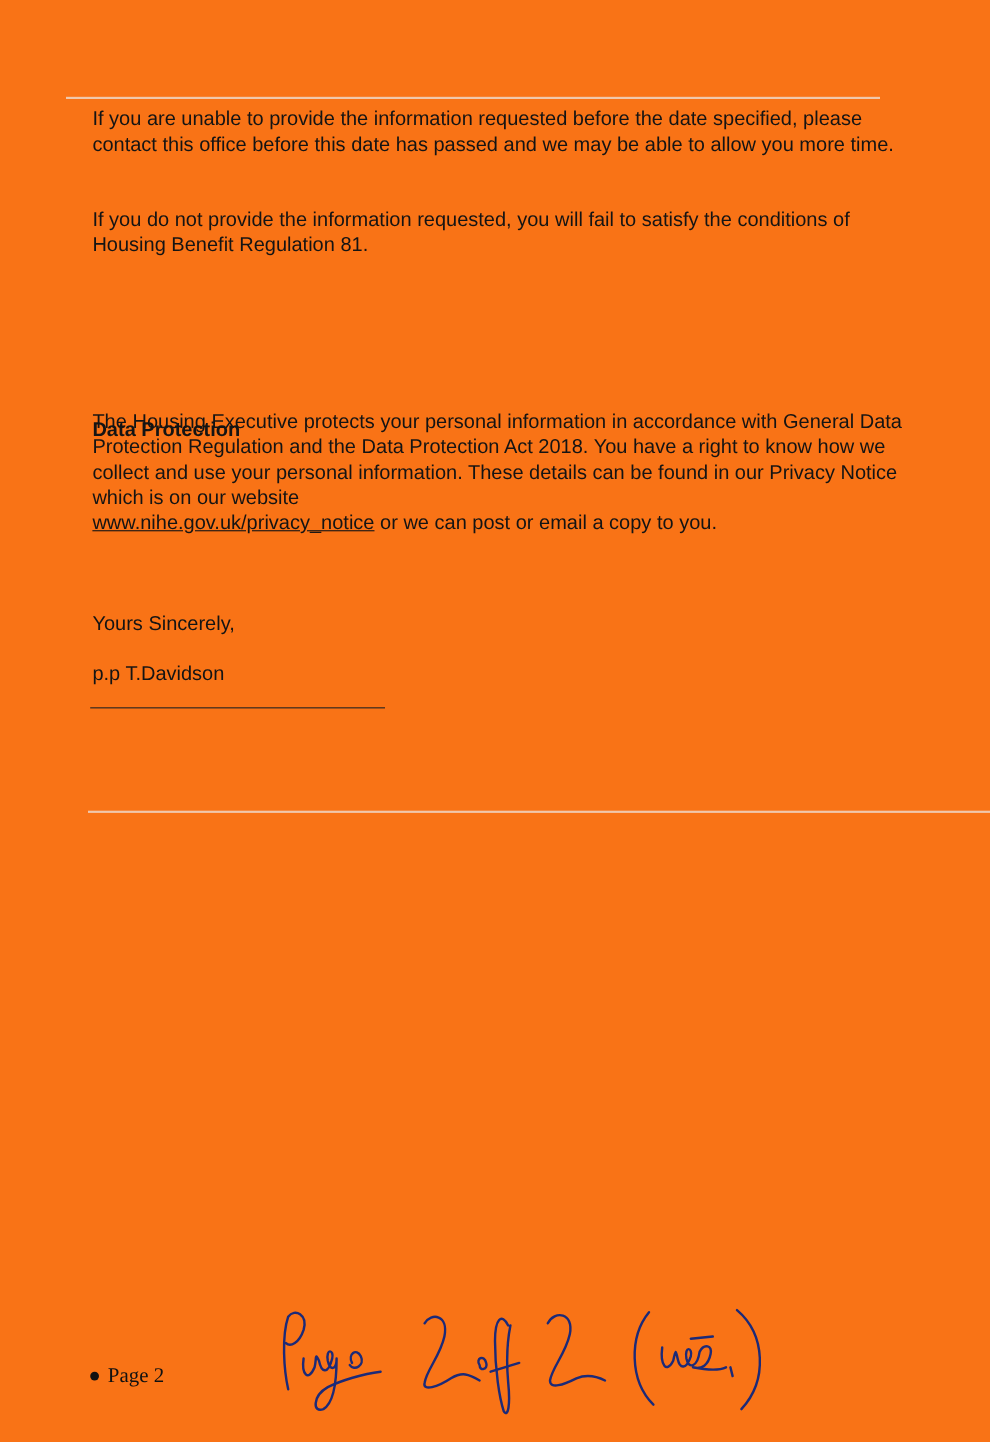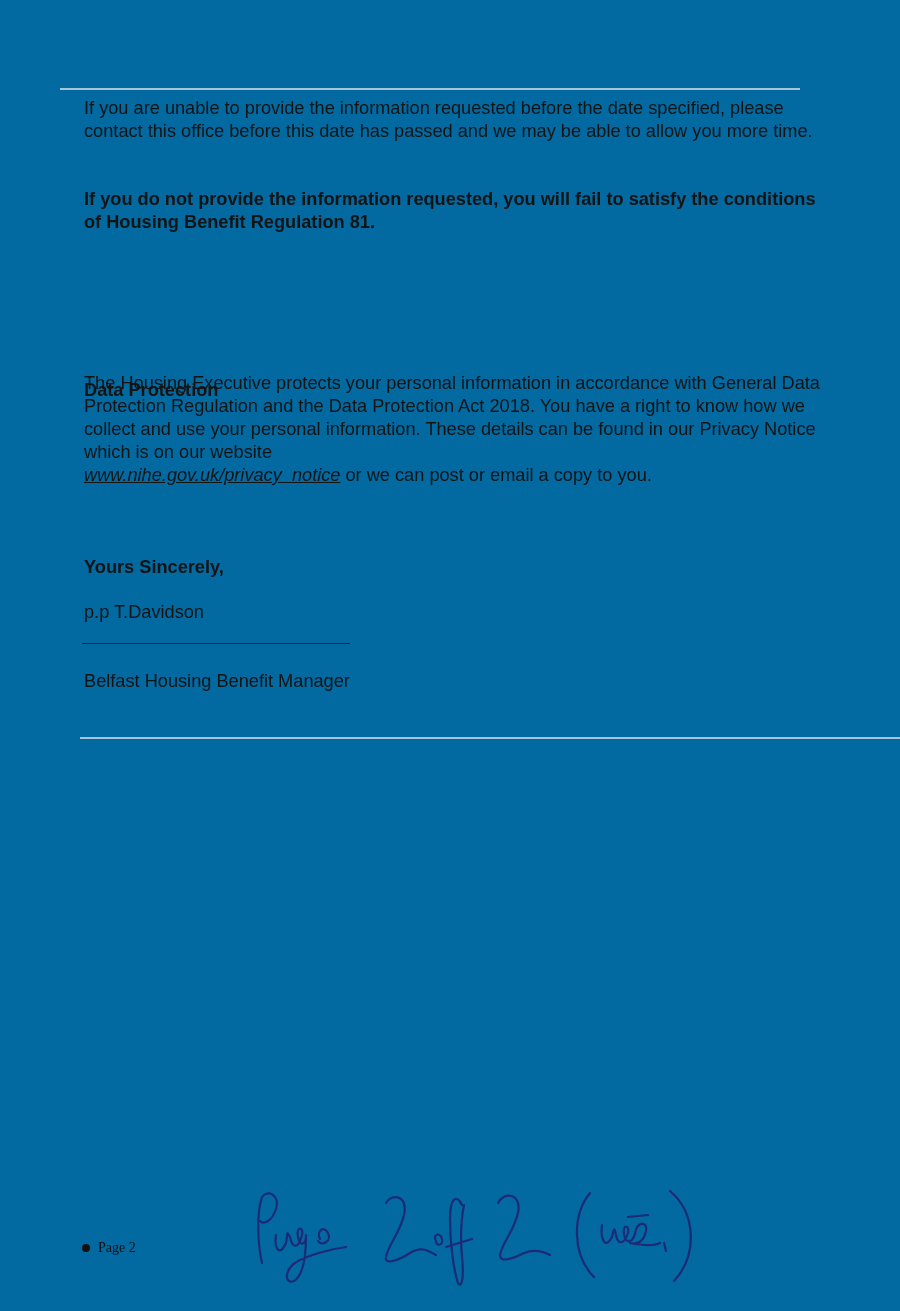--- a/index.html
+++ b/index.html
@@ -12,66 +12,65 @@
       height: 1311px;
       position: relative;
       overflow: hidden;
       font-family: "Liberation Sans", sans-serif;
       color: #141414;
     }
     .page {
       position: absolute;
       left: 0; top: 0;
       width: 900px; height: 1311px;
-      background: #0369a1;
+      background: #f97316;
     }
     
     .ghost {
       position: absolute;
       height: 2px;
       background: #ececec;
       opacity: 0.7;
     }
     .para {
       position: absolute;
       left: 84px;
       width: 740px;
       font-size: 18.2px;
       line-height: 23px;
       margin: 0;
     }
-    .bold { font-weight: bold; }
+    .bold { font-weight: normal; }
     .p1 { top: 97px; }
     .p2 { top: 188px; }
     .p3 { top: 257px; }
     .dp-heading { top: 349px; font-weight: bold; margin-top: 30px; }
     .dp-body { top: 372px; }
     .link {
-      font-style: italic;
       text-decoration: underline;
       color: #141414;
     }
-    .closing { top: 556px; font-weight: bold; }
+    .closing { top: 556px; }
     .pp { top: 601px; }
     .sig-line {
       position: absolute;
       left: 82px;
       top: 643px;
       width: 268px;
       height: 0;
       border-top: 1.5px solid #222;
     }
     .name { top: 647px; left: 89px; }
     .title { top: 670px; }
     .footer {
       position: absolute;
       left: 82px;
       top: 1240px;
       font-family: "Liberation Serif", serif;
-      font-size: 14px;
+      font-size: 19px;
       color: #111;
       display: flex;
       align-items: center;
       gap: 8px;
     }
     .bullet {
       display: inline-block;
       width: 8px; height: 8px;
       border-radius: 50%;
       background: #111;
@@ -101,21 +100,20 @@
 
   <p class="para dp-body"><span>The Housing Executive protects your personal information in accordance with General Data Protection Regulation and the Data Protection Act 2018. You have a right to know how we collect and use your personal information. These details can be found in our Privacy Notice which is on our website</span><br><span class="link">www.nihe.gov.uk/privacy_notice</span><span> or we can post or email a copy to you.</span></p>
 
   <p class="para closing">Yours Sincerely,</p>
 
   <p class="para pp">p.p T.Davidson</p>
 
   <div class="sig-line"></div>
 
 
-  <p class="para title">Belfast Housing Benefit Manager</p>
 
   <svg class="handwriting" viewBox="0 0 460 105" fill="none" stroke-linecap="round" stroke-linejoin="round">
     <title>Page 2 of 2 (w.g.)</title>
     <g id="ink" stroke="#1c2a78" stroke-width="2.2">
 
       <path d="M12 78 C8 60 6 30 12 12 C18 4 30 10 26 24 C22 36 14 40 10 36"></path>
 
       <path d="M26 50 C24 64 30 72 36 58 C38 50 36 44 40 52 C42 62 48 66 52 50 C54 42 46 40 48 52 C50 62 56 60 56 50 C56 70 54 90 44 96 C34 100 34 84 48 76 C60 70 80 64 96 62"></path>
       <path d="M70 54 C66 46 74 40 78 48 C82 56 72 62 68 56"></path>
 

